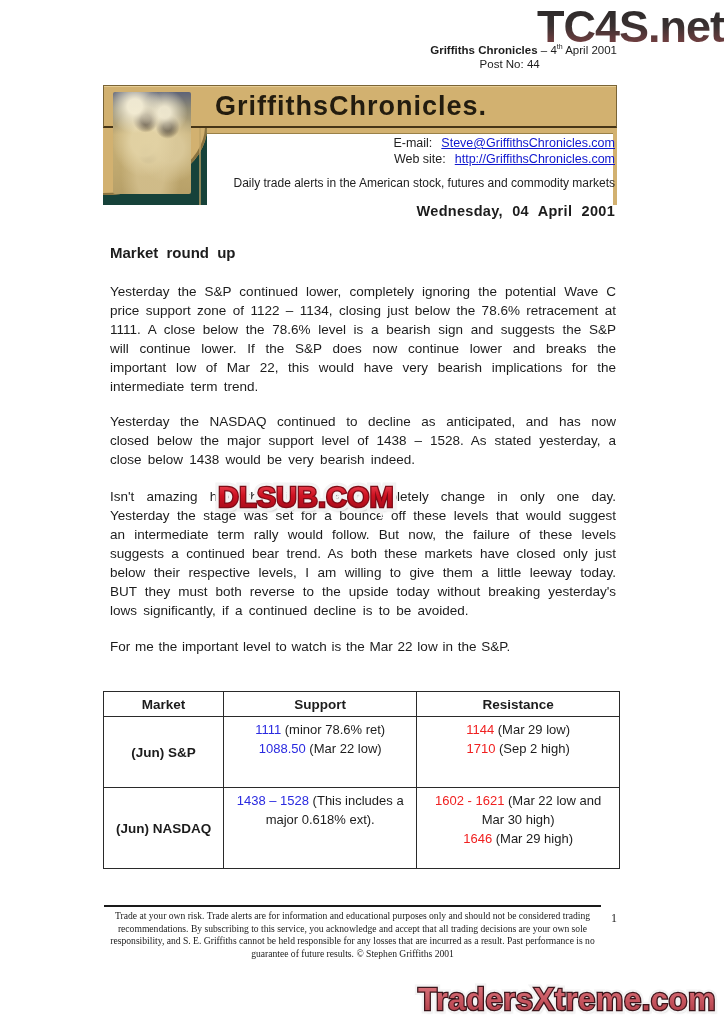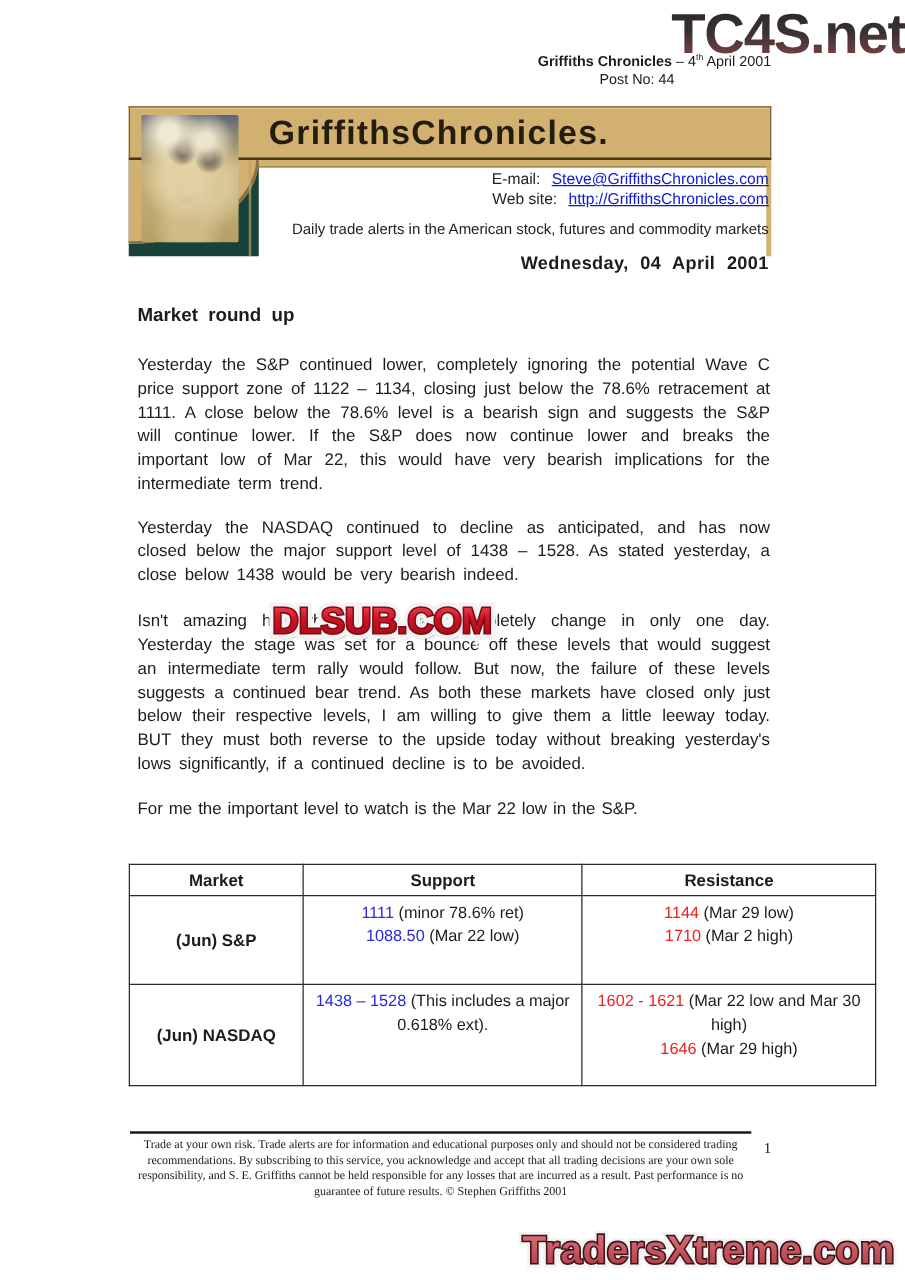--- a/index.html
+++ b/index.html
@@ -67,21 +67,21 @@
   .wm .l-front{position:relative;background:linear-gradient(180deg,#f0505e 0%,#cf1222 45%,#9d0a18 100%);
         -webkit-background-clip:text;background-clip:text;color:transparent;}
   .dlsub{top:481px;left:218px;font-size:29px;letter-spacing:0px;}
   .tradersx{top:982px;right:8px;font-size:31px;letter-spacing:.5px;}
   .tradersx .l-back{-webkit-text-stroke:7px #f3f3f3;text-shadow:2px 3px 2px rgba(120,120,120,.4);}
   .tradersx .l-mid{-webkit-text-stroke:2.5px #3c151b;}
   .tradersx .l-front{background:linear-gradient(180deg,#dd7a82 0%,#c6545e 55%,#a93842 100%);
         -webkit-background-clip:text;background-clip:text;}
 
   
-  .levels-table{position:absolute;top:691px;left:103px;width:598px;border-collapse:collapse;
+  .levels-table{position:absolute;top:691px;left:103px;width:517px;border-collapse:collapse;
         font-size:13px;}
   .levels-table th,.levels-table td{border:1.5px solid #2a2a2a;padding:3px 7px;vertical-align:top;}
   .levels-table th{font-size:13.5px;font-weight:bold;text-align:center;height:18px;vertical-align:middle;}
   .col-market{width:112px;} .col-support{width:180px;} .col-resist{width:189px;}
   .cell-market{text-align:center;vertical-align:middle !important;font-weight:bold;font-size:13.5px;}
   .cell-levels div{line-height:19px;text-align:center;}
   .row-sp .cell-levels{height:64px;}
   .row-nq .cell-levels{height:74px;}
   .num-blue{color:#2a2ae0;} .num-red{color:#f02020;}
 
@@ -153,21 +153,21 @@
       </thead>
     <tbody>
         <tr class="row-sp">
           <td class="cell-market">(Jun) S&amp;P</td>
           <td class="cell-levels">
             <div><span class="num-blue">1111</span><span> (minor 78.6% ret)</span></div>
             <div><span class="num-blue">1088.50</span><span> (Mar 22 low)</span></div>
           </td>
           <td class="cell-levels">
             <div><span class="num-red">1144</span><span> (Mar 29 low)</span></div>
-            <div><span class="num-red">1710</span><span> (Mar 2 high)</span></div>
+            <div><span class="num-red">1710</span><span> (Sep 2 high)</span></div>
           </td>
         </tr>
         <tr class="row-nq">
           <td class="cell-market">(Jun) NASDAQ</td>
           <td class="cell-levels">
             <div><span class="num-blue">1438 – 1528</span><span> (This includes a major 0.618% ext).</span></div>
           </td>
           <td class="cell-levels">
             <div><span class="num-red">1602 - 1621</span><span>  (Mar 22 low and Mar 30 high)</span></div>
             <div><span class="num-red">1646</span><span> (Mar 29 high)</span></div>

